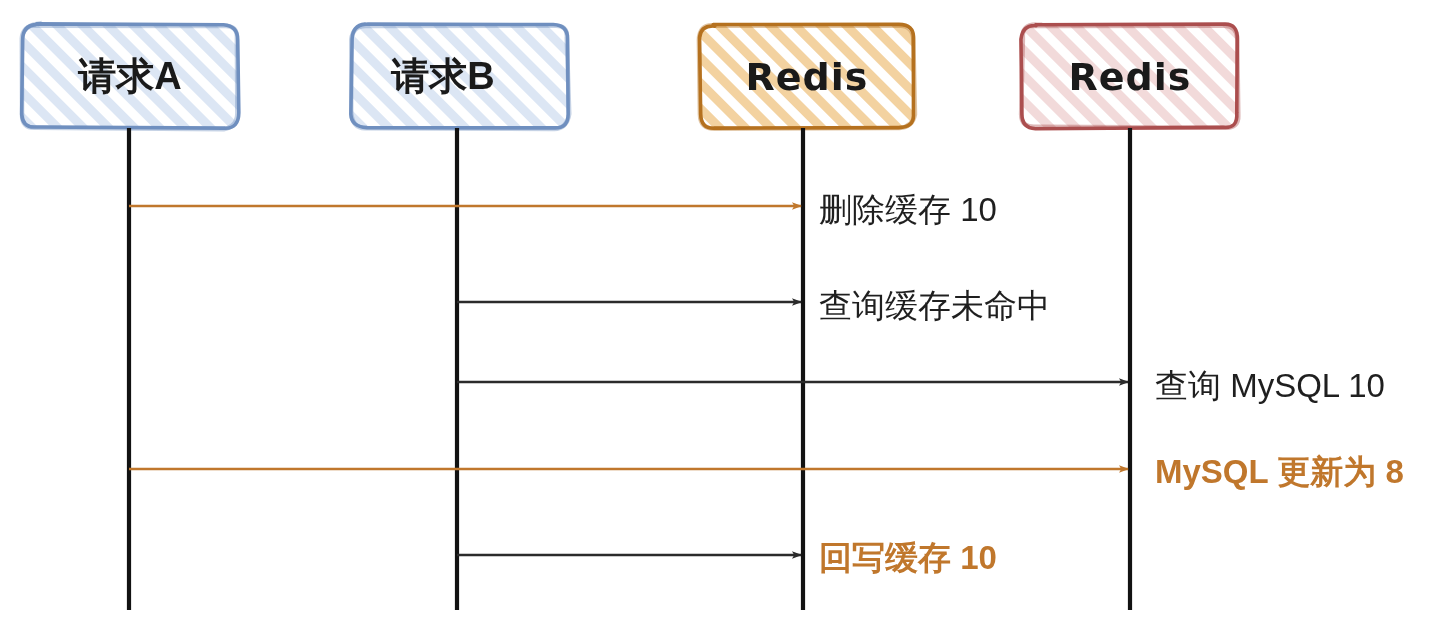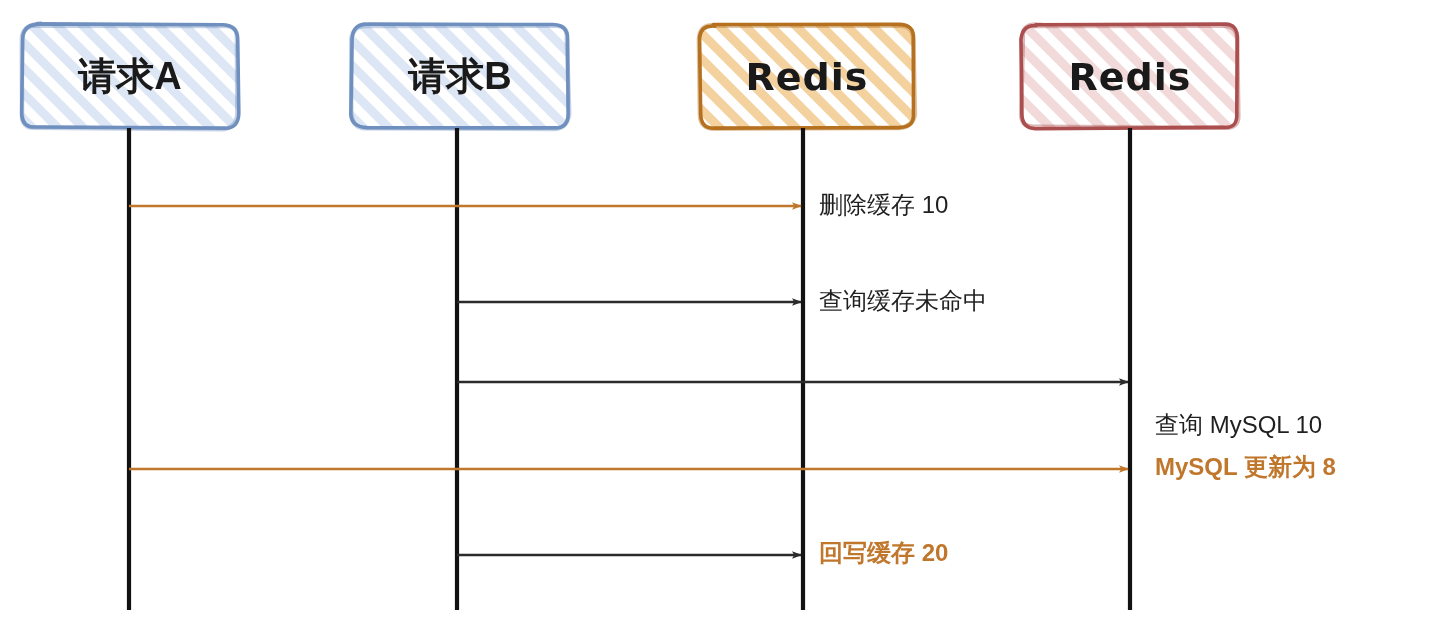--- a/index.html
+++ b/index.html
@@ -40,21 +40,21 @@
     font-size: 38px;
     letter-spacing: 0px;
   }
   .node-label.latin {
     font-size: 38px;
     font-family: "DejaVu Sans", sans-serif;
     letter-spacing: 1px;
   }
   .msg-label {
     position: absolute;
-    font-size: 24px;
+    font-size: 33px;
     white-space: nowrap;
     line-height: 1;
   }
   .msg-label.black {
     color: #1f1f1f;
   }
   .msg-label.orange {
     color: #c0772c;
     font-weight: 600;
   }
@@ -118,25 +118,25 @@
         <line x1="129" y1="206" x2="801" y2="206" stroke="#c0772c" stroke-width="2.6" marker-end="url(#arrowhead-orange)"></line>
         <line x1="457" y1="302" x2="801" y2="302" stroke="#2b2b2b" stroke-width="2.6" marker-end="url(#arrowhead-black)"></line>
         <line x1="457" y1="382" x2="1128" y2="382" stroke="#2b2b2b" stroke-width="2.6" marker-end="url(#arrowhead-black)"></line>
         <line x1="129" y1="469" x2="1128" y2="469" stroke="#c0772c" stroke-width="2.6" marker-end="url(#arrowhead-orange)"></line>
         <line x1="457" y1="555" x2="801" y2="555" stroke="#2b2b2b" stroke-width="2.6" marker-end="url(#arrowhead-black)"></line>
       </g>
   </svg>
 
   <div id="node-labels">
       <div class="node-label cjk" style="left: 22px; top: 25px; width: 216px; height: 103px;">请求A</div>
-      <div class="node-label cjk" style="left: 352px; top: 25px; width: 216px; height: 103px;">请求B</div>
+      <div class="node-label cjk" style="left: 335px; top: 25px; width: 216px; height: 103px;">请求B</div>
       <div class="node-label latin" style="left: 700px; top: 25px; width: 214px; height: 103px; text-align: right;">Redis</div>
       <div class="node-label latin" style="left: 1022px; top: 25px; width: 216px; height: 103px;">Redis</div>
     </div>
   <div id="msg-labels">
       <div class="msg-label black" style="left: 819px; top: 193px;">删除缓存 10</div>
       <div class="msg-label black" style="left: 819px; top: 289px;">查询缓存未命中</div>
-      <div class="msg-label black" style="left: 1155px; top: 369px; margin-top: 44px;">查询 MySQL 10</div>
+      <div class="msg-label black" style="left: 1155px; top: 369px;">查询 MySQL 10</div>
       <div class="msg-label orange" style="left: 1155px; top: 455px;">MySQL 更新为 8</div>
-      <div class="msg-label orange" style="left: 819px; top: 541px;">回写缓存 20</div>
+      <div class="msg-label orange" style="left: 819px; top: 541px;">回写缓存 10</div>
     </div>
 
 </div>
 
 </body></html>

